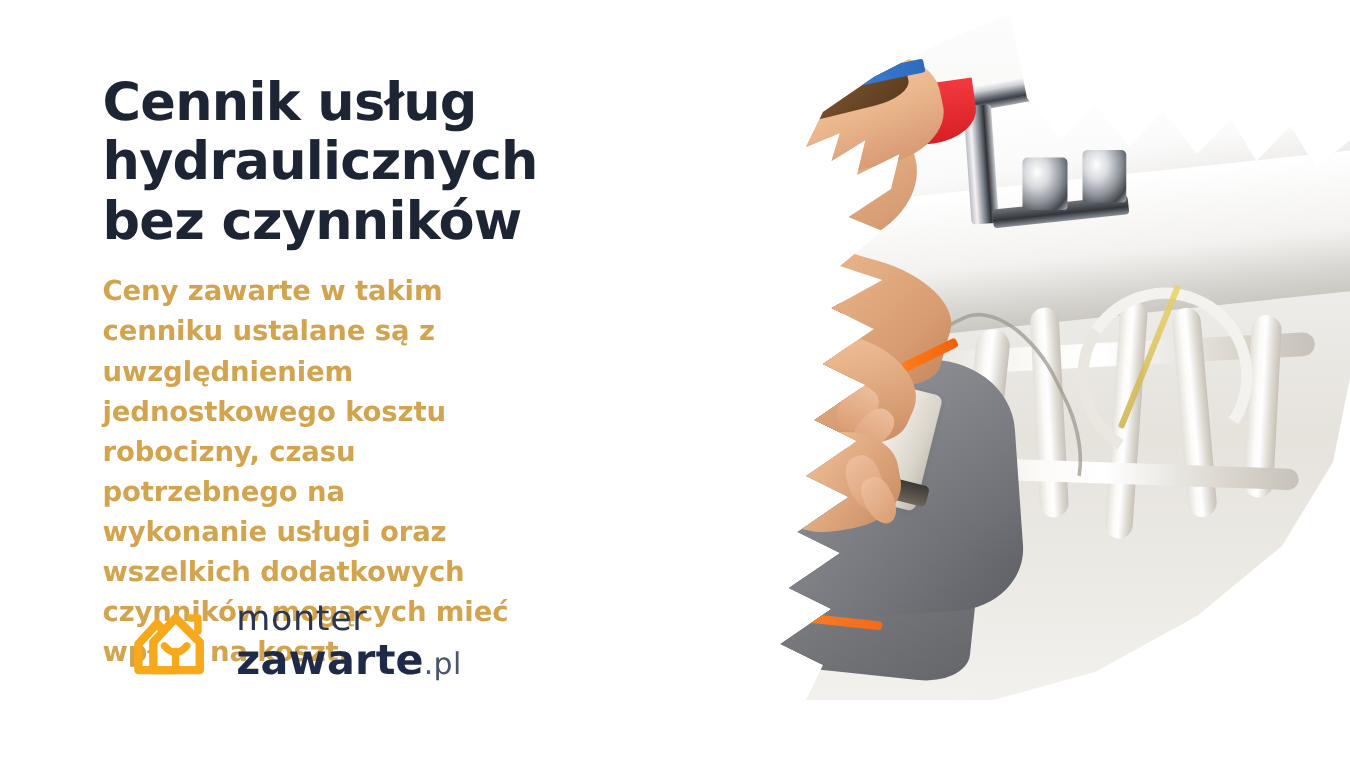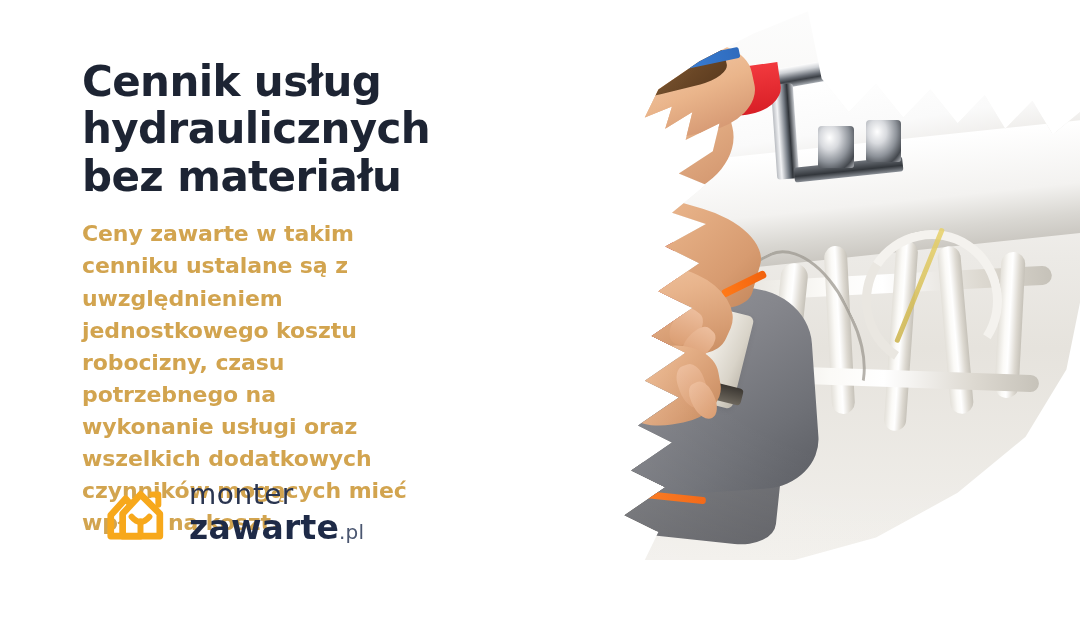--- a/index.html
+++ b/index.html
@@ -275,21 +275,21 @@
     font-family:"DejaVu Sans", sans-serif;
     font-size:28px;font-weight:400;letter-spacing:0.5px;
     color:#2a3550;
   }
   .logo-bottom{
     font-family:"DejaVu Sans", sans-serif;
     font-size:33px;font-weight:bold;letter-spacing:0.2px;
     color:#1e2a47;margin-top:2px;
   }
   .logo-tld{
-    font-weight:400;color:#4a5670;font-size:20px;
+    font-weight:400;color:#4a5670;font-size:24px;
   }
 </style>
 </head>
 <body>
 
 <div class="banner">
 
   <div class="photo-wrap">
     <div class="photo">
       <div class="p-room"></div>
@@ -343,21 +343,21 @@
       <div class="p-hand ph2"></div>
       <div class="p-finger pf3"></div>
       <div class="p-finger pf4"></div>
 
       <div class="photo-soft"></div>
     </div>
   </div>
 
   <div class="text-col">
     <h1 class="headline">Cennik usług hydraulicznych
-bez materiału</h1>
+bez czynników</h1>
     <p class="subcopy">Ceny zawarte w takim cenniku ustalane są z uwzględnieniem jednostkowego kosztu robocizny, czasu potrzebnego na wykonanie usługi oraz wszelkich dodatkowych czynników mogących mieć wpływ na koszt.</p>
   </div>
 
   <div class="logo">
     <svg class="logo-mark" viewBox="0 0 96 78">
       <g fill="none" stroke="#f7a81b" stroke-width="9" stroke-linejoin="round" stroke-linecap="round">
         <path d="M10 42 L30 20 L50 42 L50 70 L10 70 Z"></path>
         <path d="M26 40 L50 14 L76 40 L76 70 L26 70 Z" fill="#ffffff"></path>
       </g>
       <path d="M38 44 q12 14 24 0" fill="none" stroke="#f7a81b" stroke-width="8" stroke-linecap="round"></path>

